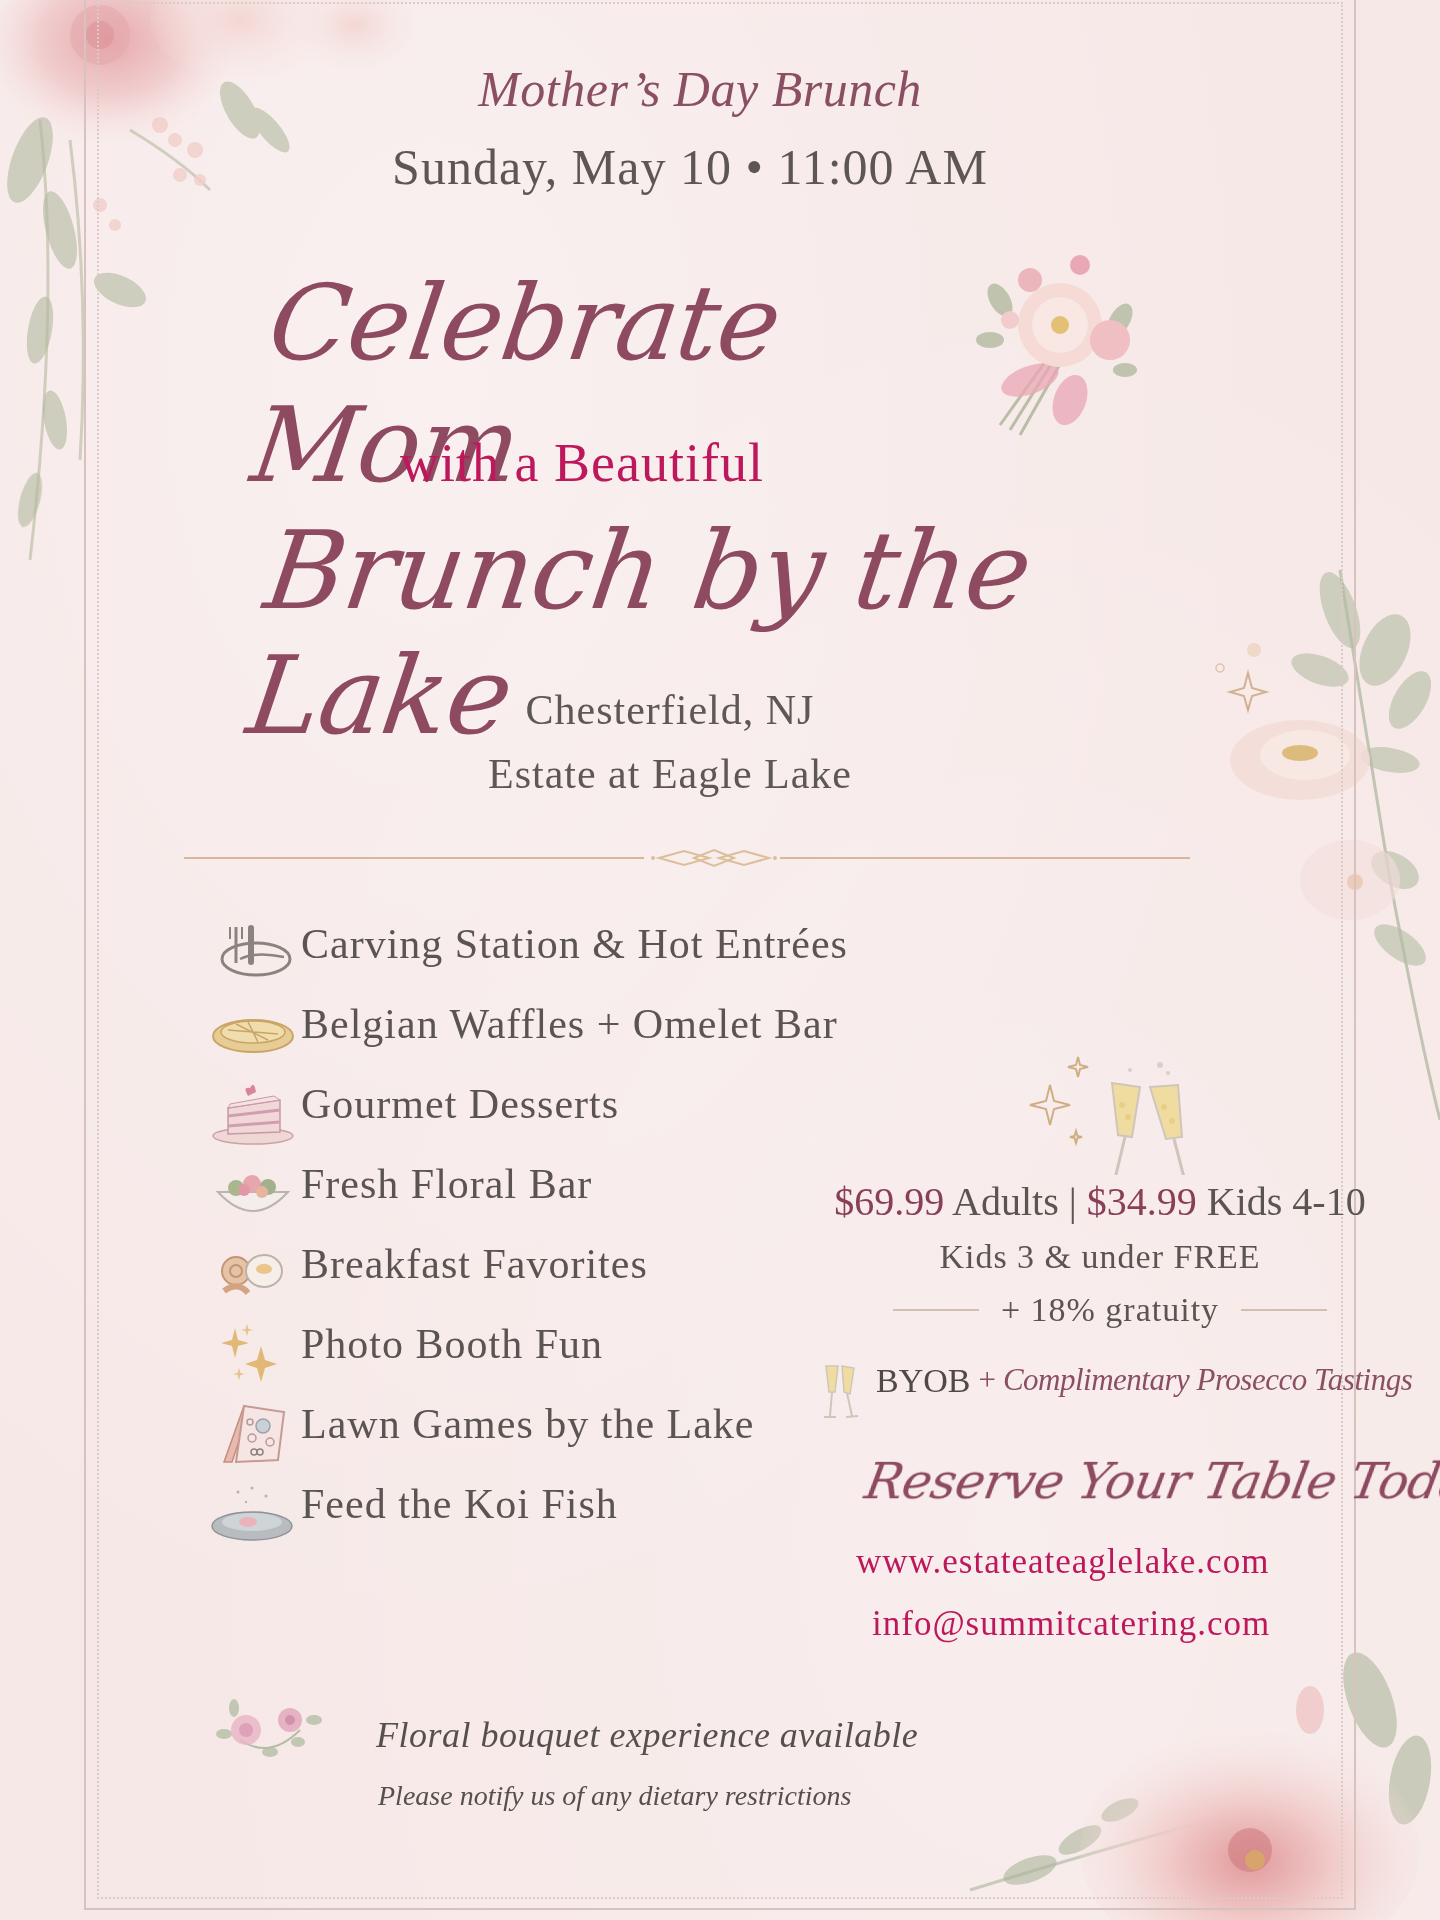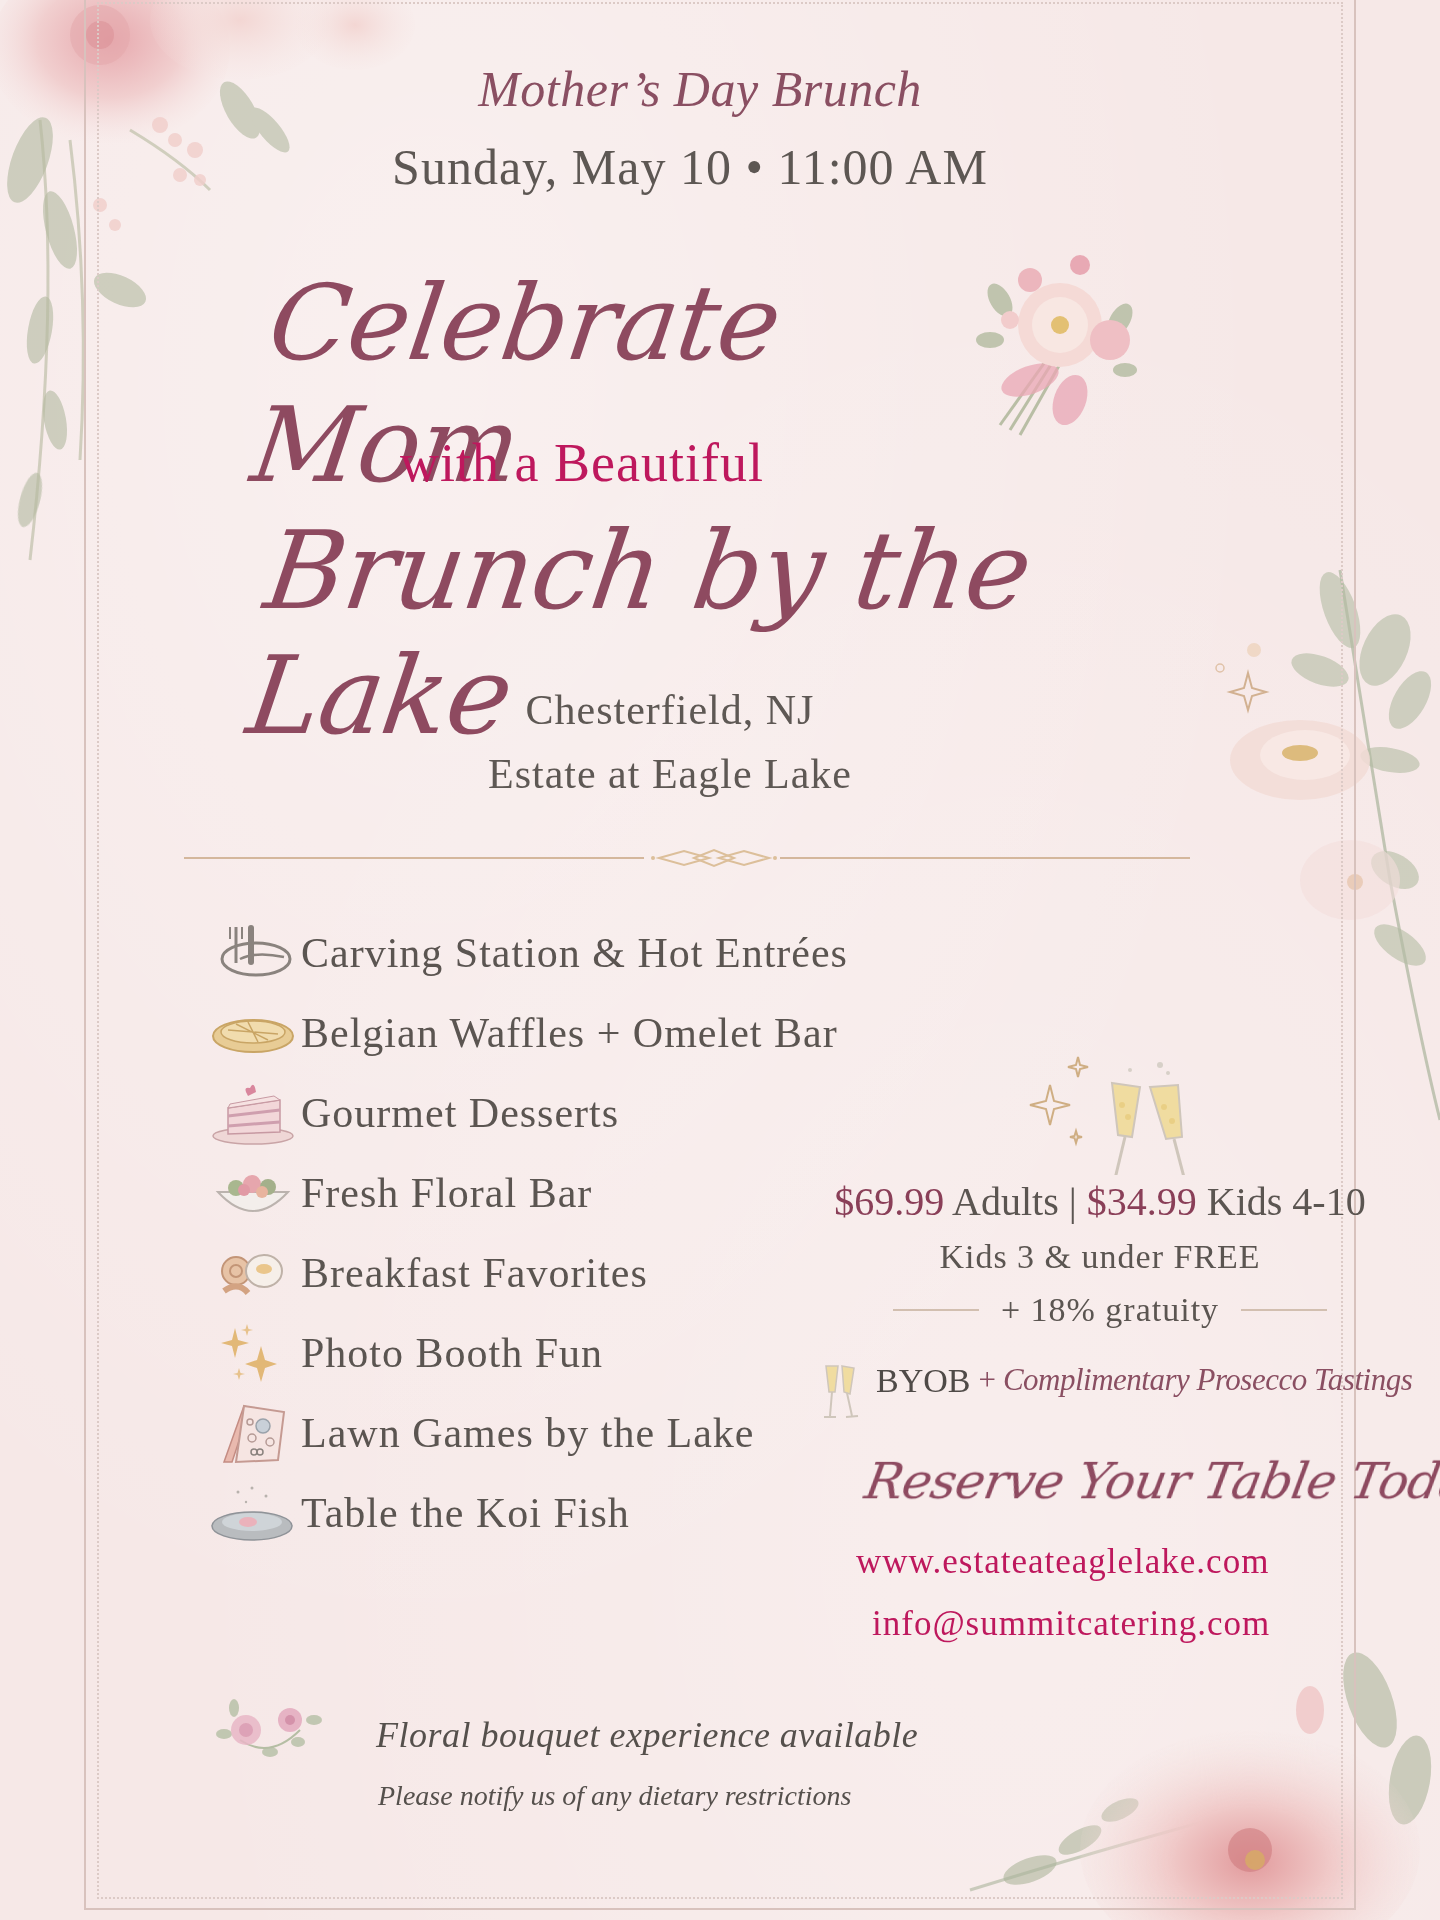--- a/index.html
+++ b/index.html
@@ -73,21 +73,21 @@
     position: absolute; top: 0; height: 2px; background: #d4b79c;
   }
   .divider .line.l { left: 0; width: 460px; }
   .divider .line.r { right: 0; width: 410px; }
   .divider .orn {
     position: absolute; left: 465px; top: -10px; width: 130px; height: 22px;
   }
 
   .features { position: absolute; top: 920px; left: 205px; }
   .feature {
-    position: absolute; left: 0; height: 66px; display: flex; align-items: center;
+    position: absolute; left: 0; height: 66px; display: flex; align-items: flex-start;
     white-space: nowrap;
   }
   .feature .ico { width: 96px; height: 66px; display: flex; align-items: center; justify-content: center; }
   .feature .txt {
     font-family: "Liberation Serif", serif; font-size: 42px; color: #5b5551;
     letter-spacing: 1px; margin-left: 0px;
   }
 
   .cheers-big { position: absolute; left: 1010px; top: 1025px; width: 200px; height: 150px; }
 
@@ -381,21 +381,21 @@
         <ellipse cx="44" cy="42" rx="30" ry="9" fill="#cfd4d8"></ellipse>
         <ellipse cx="40" cy="42" rx="9" ry="5" fill="#eab2bb"></ellipse>
         <g fill="#b8b2ad">
             <circle cx="30" cy="12" r="1.5"></circle>
             <circle cx="44" cy="8" r="1.5"></circle>
             <circle cx="58" cy="16" r="1.5"></circle>
             <circle cx="38" cy="22" r="1.2"></circle>
           </g>
       </svg>
     </span>
-    <span class="txt">Table the Koi Fish</span>
+    <span class="txt">Feed the Koi Fish</span>
   </div>
 </div>
 
 <svg class="cheers-big" viewBox="0 0 200 150">
   <g fill="none" stroke="#cfae83" stroke-width="2">
     <path d="M40 60 L44 76 L60 80 L44 84 L40 100 L36 84 L20 80 L36 76 Z"></path>
     <path d="M68 32 L70 40 L78 42 L70 44 L68 52 L66 44 L58 42 L66 40 Z"></path>
     <path d="M66 106 L67.5 111 L72 112 L67.5 113 L66 118 L64.5 113 L60 112 L64.5 111 Z"></path>
   </g>
   <g>

